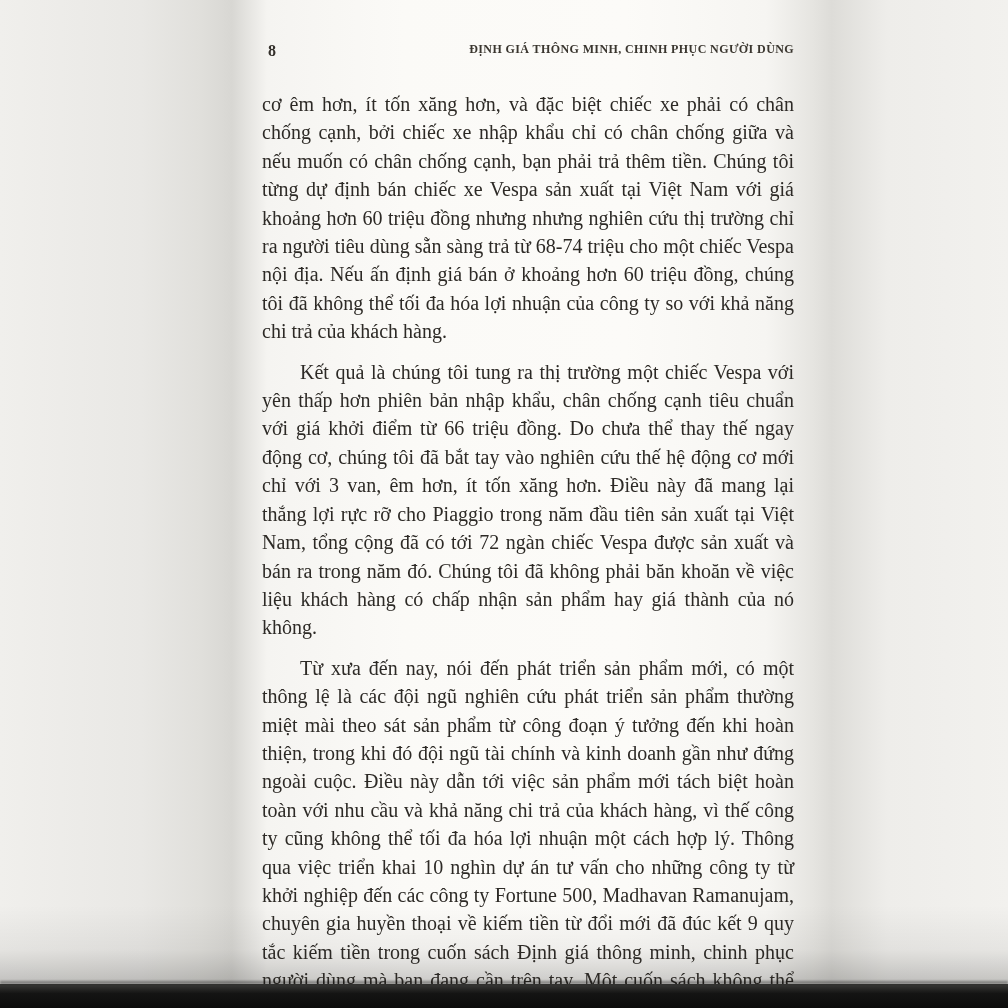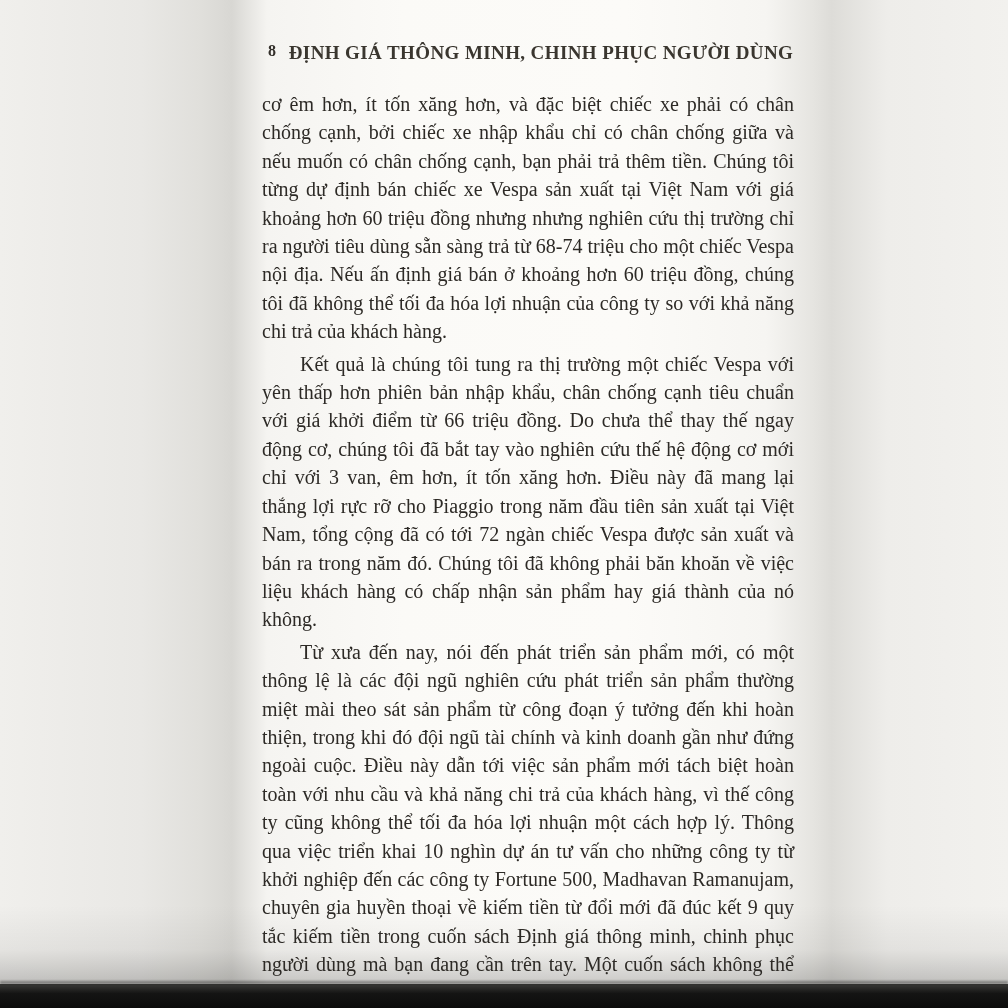--- a/index.html
+++ b/index.html
@@ -82,41 +82,41 @@
     position: absolute;
     left: 6px;
     top: 0;
     font-weight: bold;
     font-size: 16px;
     letter-spacing: 0.3px;
     color: #34302b;
   }
   .running-title {
     display: block;
-    text-align: center;
+    text-align: right;
     font-weight: bold;
-    font-size: 19px;
+    font-size: 12px;
     letter-spacing: 0.4px;
     color: #3a362f;
     padding-left: 26px;
   }
 
   .body-text {
     font-size: 20px;
     line-height: 28.4px;
     text-align: justify;
     text-justify: inter-word;
     font-family: Liberation Serif, serif;
   }
   .body-text p {
     margin: 0;
     padding: 0;
   }
   .body-text p + p {
-    margin-top: 4px;
+    margin-top: 12px;
   }
   .body-text p.indent {
     text-indent: 38px;
   }
 </style>
 </head>
 <body>
 
 <div class="photo">
 

